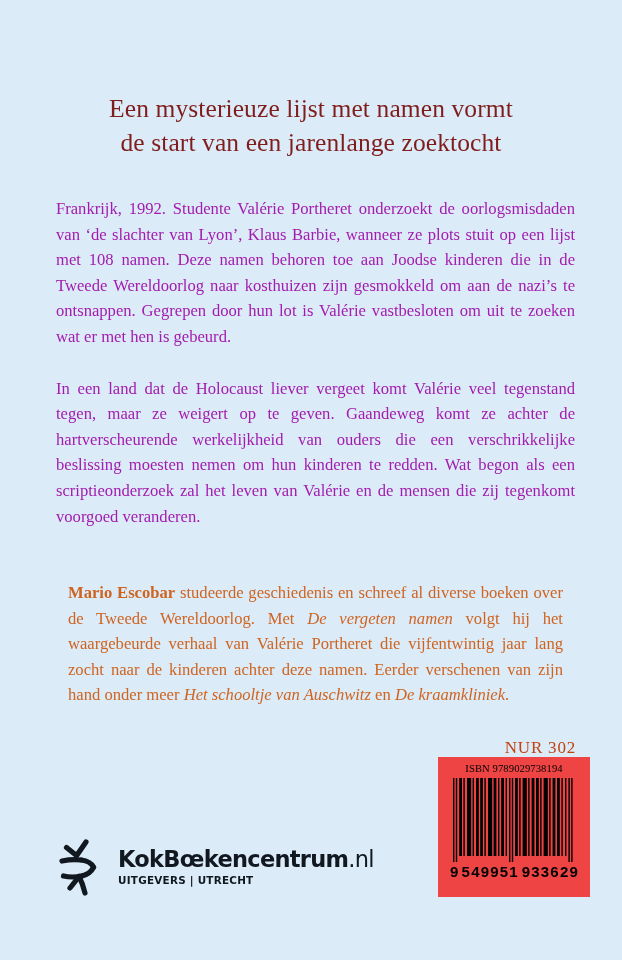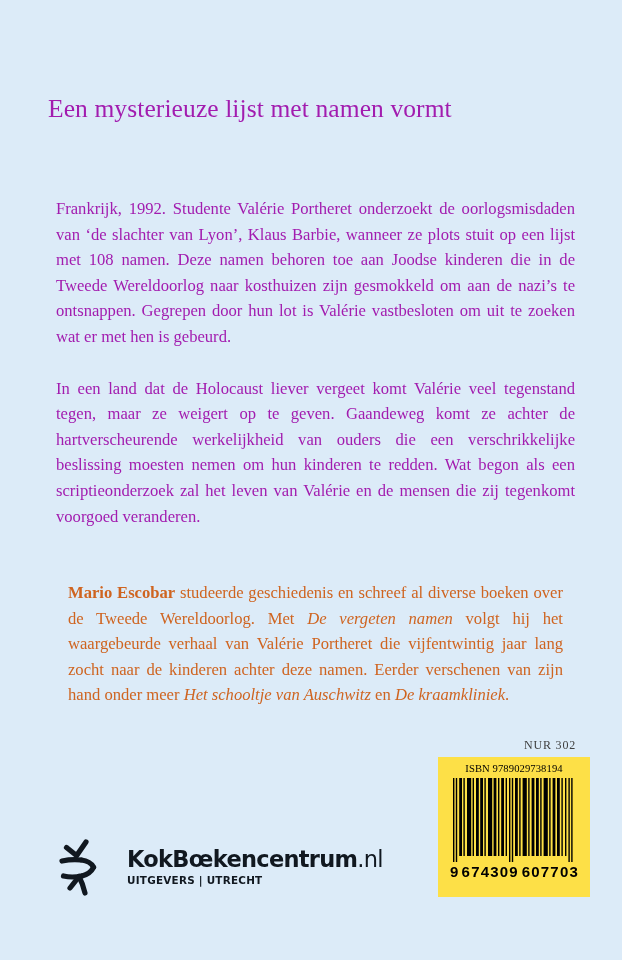--- a/index.html
+++ b/index.html
@@ -20,22 +20,22 @@
     inset: 0;
     background: #dcebf8;
   }
 
   
   .headline {
     position: absolute;
     top: 92px;
     left: 48px;
     width: 526px;
-    text-align: left;
-    color: #a21caf;
+    text-align: center;
+    color: #7f1d1d;
     font-family: "Liberation Serif", "DejaVu Serif", serif;
     font-size: 25.5px;
     line-height: 34px;
     font-weight: 400;
     letter-spacing: 0.1px;
   }
   .headline .hl-line { display: block; white-space: nowrap; }
 
   
   .body-block {
@@ -72,34 +72,34 @@
     font-family: "Liberation Serif", "DejaVu Serif", serif;
   }
   p.author b { font-weight: 700; }
   p.author i { font-style: italic; }
 
   
   .nur {
     position: absolute;
     top: 738px;
     right: 46px;
-    color: #404040;
-    font-size: 12px;
+    color: #c2410c;
+    font-size: 17px;
     letter-spacing: 0.8px;
     font-family: "Liberation Serif", "DejaVu Serif", serif;
   }
 
   
   .barcode-box {
     position: absolute;
     top: 757px;
     left: 438px;
     width: 152px;
     height: 140px;
-    background: #fde047;
+    background: #ef4444;
     box-sizing: border-box;
     padding: 6px 8px 4px 8px;
     display: flex;
     flex-direction: column;
     align-items: center;
   }
   .isbn-text {
     font-size: 10.6px;
     color: #000;
     letter-spacing: 0.1px;
@@ -127,21 +127,21 @@
   .barcode-digits .d-lead { margin-left: 1px; }
   .barcode-digits .d-grp { letter-spacing: 1.2px; }
 
   
   .publisher {
     position: absolute;
     left: 57px;
     top: 838px;
     display: flex;
     align-items: center;
-    gap: 24px;
+    gap: 15px;
   }
   .pub-mark { width: 46px; height: 58px; display: block; }
   .pub-words { display: flex; flex-direction: column; justify-content: center; }
   .pub-name {
     font-family: "DejaVu Sans", "Liberation Sans", sans-serif;
     font-size: 22.5px;
     font-weight: 700;
     color: #111820;
     letter-spacing: -0.7px;
     line-height: 1.05;
@@ -158,20 +158,21 @@
     white-space: nowrap;
   }
 </style>
 </head>
 <body>
 
 <div class="page">
 
   <div class="headline">
     <span class="hl-line">Een mysterieuze lijst met namen vormt</span>
+    <span class="hl-line">de start van een jarenlange zoektocht</span>
   </div>
 
   <div class="body-block">
     <p class="copy">Frankrijk, 1992. Studente Valérie Portheret onderzoekt de oorlogsmisdaden van ‘de slachter van Lyon’, Klaus Barbie, wanneer ze plots stuit op een lijst met 108 namen. Deze namen behoren toe aan Joodse kinderen die in de Tweede Wereldoorlog naar kosthuizen zijn gesmokkeld om aan de nazi’s te ontsnappen. Gegrepen door hun lot is Valérie vastbesloten om uit te zoeken wat er met hen is gebeurd.</p>
     <p class="copy">In een land dat de Holocaust liever vergeet komt Valérie veel tegenstand tegen, maar ze weigert op te geven. Gaandeweg komt ze achter de hartverscheurende werkelijkheid van ouders die een verschrikkelijke beslissing moesten nemen om hun kinderen te redden. Wat begon als een scriptieonderzoek zal het leven van Valérie en de mensen die zij tegenkomt voorgoed veranderen.</p>
   </div>
 
   <div class="author-block">
     <p class="author"><b>Mario Escobar</b><span> studeerde geschiedenis en schreef al diverse boeken over de Tweede Wereldoorlog. Met </span><i>De vergeten namen</i><span> volgt hij het waargebeurde verhaal van Valérie Portheret die vijfentwintig jaar lang zocht naar de kinderen achter deze namen. Eerder verschenen van zijn hand onder meer </span><i>Het schooltje van Auschwitz</i><span> en </span><i>De kraamkliniek</i><span>.</span></p>
   </div>
@@ -210,22 +211,22 @@
         <rect x="99.6" y="0" width="2.8" height="78"></rect>
         <rect x="104.0" y="0" width="2.8" height="78"></rect>
         <rect x="108.4" y="0" width="1.4" height="78"></rect>
         <rect x="112.0" y="0" width="1.4" height="78"></rect>
         <rect x="115.4" y="0" width="1.4" height="84"></rect>
         <rect x="118.2" y="0" width="1.4" height="84"></rect>
       </g>
     </svg>
     <div class="barcode-digits">
       <span class="d-lead">9</span>
-      <span class="d-grp">674309</span>
-      <span class="d-grp">607703</span>
+      <span class="d-grp">549951</span>
+      <span class="d-grp">933629</span>
     </div>
   </div>
 
   <div class="publisher">
     <svg class="pub-mark" viewBox="0 0 46 58">
       <g stroke="#111820" stroke-width="5.2" stroke-linecap="round" fill="none">
         <path d="M29 4 L20 17"></path>
         <path d="M19.5 17.5 L9.5 9.5"></path>
         <path d="M5 23 Q15 21 24 22"></path>
         <path d="M24.5 22 Q33 23 36.5 29"></path>

